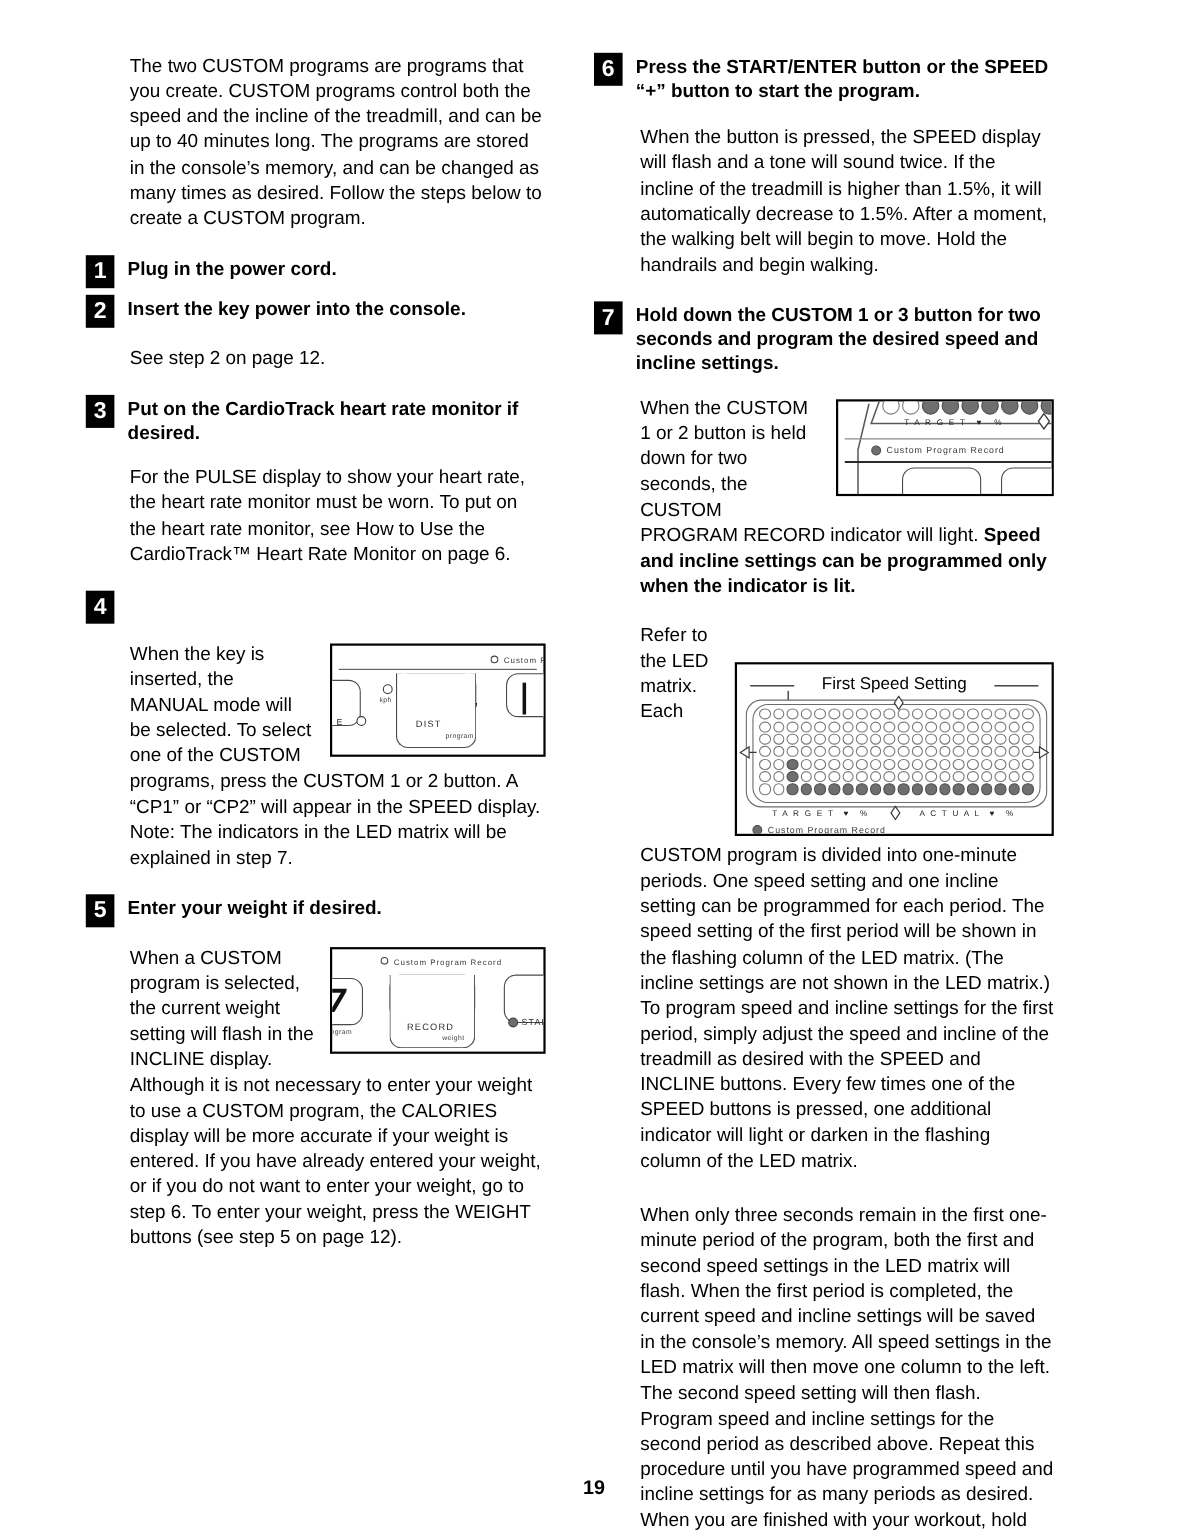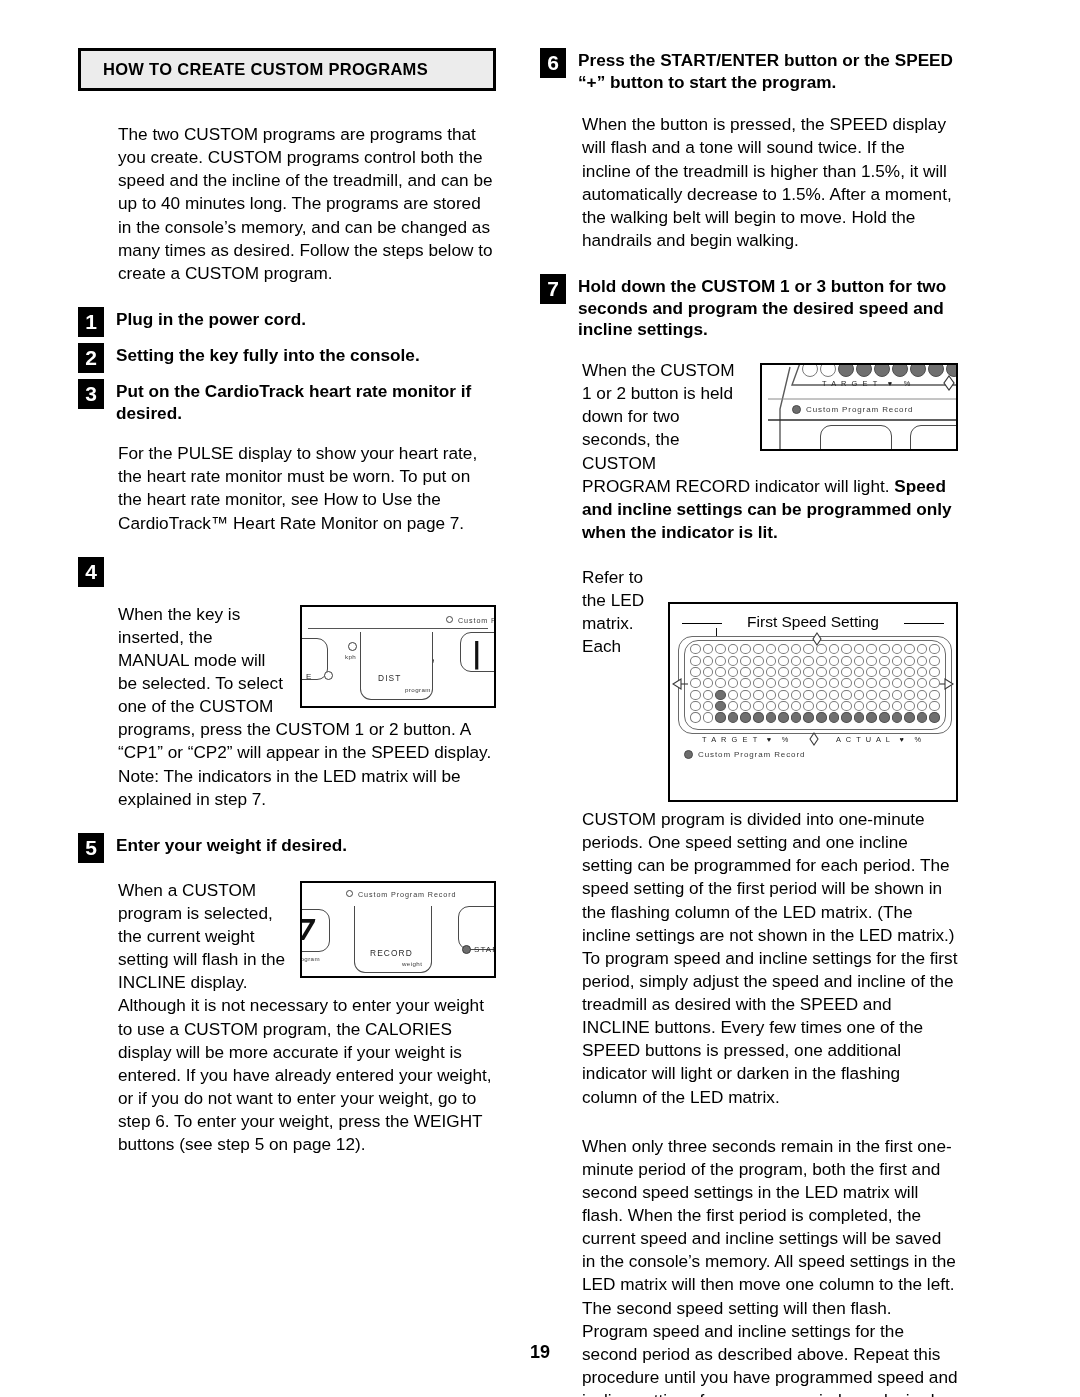--- a/index.html
+++ b/index.html
@@ -149,21 +149,21 @@
   }
   .tiny-circle.dark { background: #6d6d6d; }
 
   
   .figB { width: 196px; height: 97px; overflow: hidden; }
 
   
   .figC { width: 198px; height: 88px; overflow: hidden; }
 
   
-  .figD { width: 290px; height: 200px; overflow: hidden; }
+  .figD { width: 290px; height: 158px; overflow: hidden; }
   .figD-title {
     position: absolute; top: 8px; left: 0; right: 0;
     text-align: center;
     font-size: 15.5px;
     color: #000;
   }
   .figD-rule {
     position: absolute; top: 19px; height: 0;
     border-top: 1.6px solid #000;
   }
@@ -210,39 +210,39 @@
 </style>
 </head>
 <body>
 
 <div class="page">
 
   <div class="columns">
 
     <div class="col">
 
-      <div class="section-header">HOW TO CREATE CUSTOM PROGRAMS</div>
 
       <p class="body indent">The two CUSTOM programs are programs that you create. CUSTOM programs control both the speed and the incline of the treadmill, and can be up to 40 minutes long. The programs are stored in the console’s memory, and can be changed as many times as desired. Follow the steps below to create a CUSTOM program.</p>
 
       <div class="step">
         <div class="step-num">1</div>
         <div class="step-title">Plug in the power cord.</div>
       </div>
 
       <div class="step">
         <div class="step-num">2</div>
-        <div class="step-title">Setting the key fully into the console.</div>
-      </div>
+        <div class="step-title">Insert the key power into the console.</div>
+      </div>
+      <p class="body indent" style="margin-top:16px;">See step 2 on page 12.</p>
 
       <div class="step">
         <div class="step-num">3</div>
         <div class="step-title">Put on the CardioTrack heart rate monitor if desired.</div>
       </div>
-      <p class="body indent" style="margin-top:18px;">For the PULSE display to show your heart rate, the heart rate monitor must be worn. To put on the heart rate monitor, see How to Use the CardioTrack™ Heart Rate Monitor on page 7.</p>
+      <p class="body indent" style="margin-top:18px;">For the PULSE display to show your heart rate, the heart rate monitor must be worn. To put on the heart rate monitor, see How to Use the CardioTrack™ Heart Rate Monitor on page 6.</p>
 
       <div class="step">
         <div class="step-num">4</div>
       </div>
 
       <div class="wrapblock clearfix" style="margin-top:16px;">
         
         <div class="fig figA floatfig-left-col">
           <div class="topbar"></div>
           <div class="cpr-dot" style="left:144px; top:9px;"></div>

